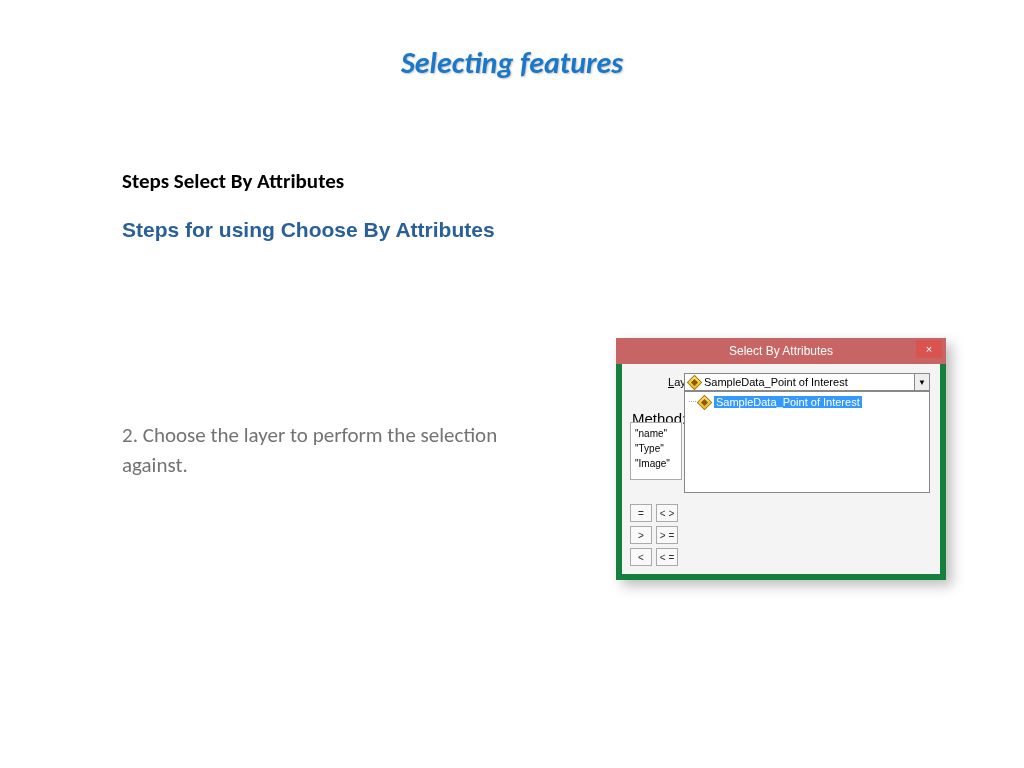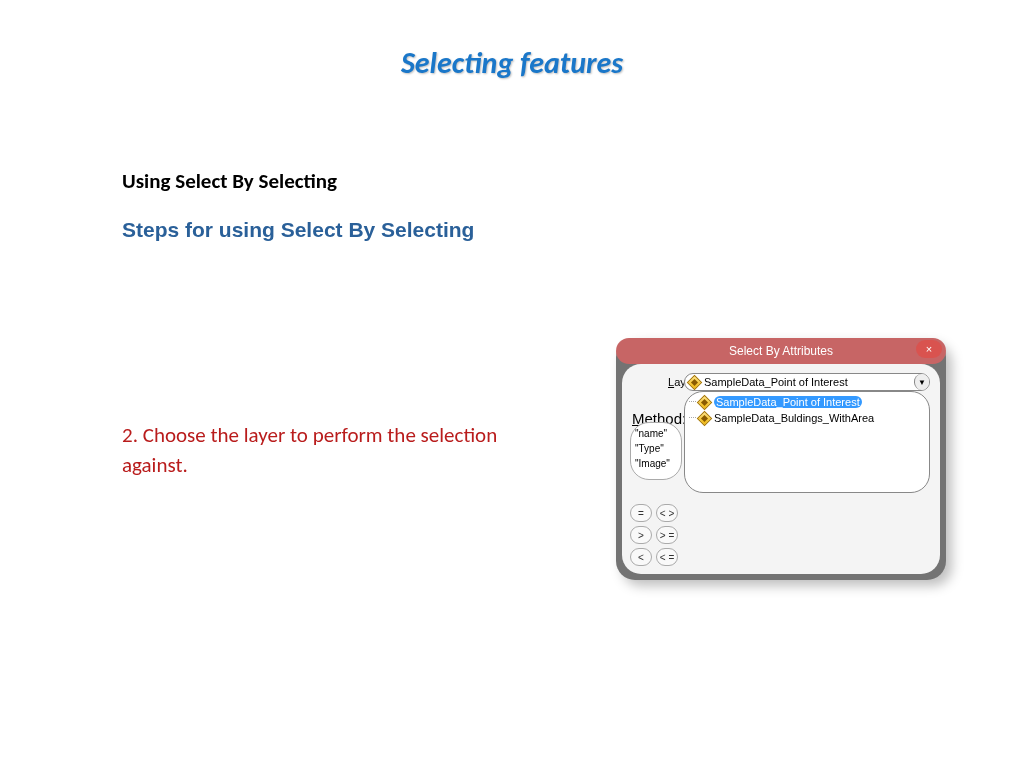--- a/index.html
+++ b/index.html
@@ -1,22 +1,22 @@
 <!DOCTYPE html>
 <html><head>
 <meta charset="utf-8">
 <style>
-  * { box-sizing: border-box; margin: 0; padding: 0; border-radius: 19px; }
+  * { box-sizing: border-box; margin: 0; padding: 0; }
   html, body { width: 1024px; height: 768px; background: #fff; font-family: Calibri, Arial, sans-serif; overflow: hidden; }
   .slide { position: relative; width: 1024px; height: 768px; }
   .title { position: absolute; top: 44px; left: 0; width: 100%; text-align: center; font-size: 30px; font-weight: 700; color: #1a77c9; font-style: italic; text-shadow: 1px 1px 2px rgba(0,0,0,0.25); }
   .sec1 { position: absolute; top: 168px; left: 122px; font-size: 21px; font-weight: 700; color: #000; }
   .sec2 { position: absolute; top: 218px; left: 122px; font-size: 21px; font-weight: 700; color: #2a6099; font-family: Arial, sans-serif; }
-  .step { position: absolute; top: 420px; left: 122px; width: 400px; font-size: 21px; color: #b91c1c; line-height: 1.45; }
-  .dlg-wrap { position: absolute; top: 338px; left: 616px; width: 330px; height: 242px; box-shadow: 6px 6px 12px rgba(0,0,0,0.25); background: #737373; }
+  .step { position: absolute; top: 420px; left: 122px; width: 400px; font-size: 21px; color: #737373; line-height: 1.45; }
+  .dlg-wrap { position: absolute; top: 338px; left: 616px; width: 330px; height: 242px; box-shadow: 6px 6px 12px rgba(0,0,0,0.25); background: #15803d; }
   .dlg-titlebar { height: 26px; background: #c76565; position: relative; }
   .dlg-title { position: absolute; left: 0; right: 0; top: 0; line-height: 26px; text-align: center; color: #fff; font-size: 12px; font-family: "Segoe UI", Arial, sans-serif; }
   .dlg-close { position: absolute; right: 4px; top: 2px; width: 26px; height: 18px; background: #d9534f; color: #fff; font-size: 11px; line-height: 18px; text-align: center; font-family: Arial, sans-serif; }
   .dlg-body { position: absolute; top: 26px; left: 6px; right: 6px; bottom: 6px; background: #f4f4f4; }
   .lbl-layer { position: absolute; top: 12px; left: 10px; font-size: 11px; font-family: "Segoe UI", Arial, sans-serif; color: #000; margin-left: 36px; }
   .lbl-layer span.u { text-decoration: underline; }
   .lbl-method { position: absolute; top: 46px; left: 10px; font-size: 15px; font-family: "Segoe UI", Arial, sans-serif; color: #000; }
   .lbl-method span.u { text-decoration: underline; }
   .combo { position: absolute; top: 9px; left: 62px; right: 10px; height: 18px; background: #fff; border: 1px solid #888; display: flex; align-items: center; font-size: 11px; font-family: "Segoe UI", Arial, sans-serif; }
   .combo .diamond { margin: 0 4px 0 4px; }
@@ -34,22 +34,22 @@
   .ops-row { display: flex; gap: 4px; margin-bottom: 4px; }
   .op-btn { width: 22px; height: 18px; background: #f9f9f9; border: 1px solid #aaa; display: flex; align-items: center; justify-content: center; color: #333; }
 </style>
 </head>
 <body>
 
 <div class="slide">
 
   <div class="title">Selecting features</div>
 
-  <div class="sec1">Using Select By Selecting</div>
-  <div class="sec2">Steps for using Select By Selecting</div>
+  <div class="sec1">Steps Select By Attributes</div>
+  <div class="sec2">Steps for using Choose By Attributes</div>
 
   <div class="step">2. Choose the layer to perform the selection against.</div>
 
   <div class="dlg-wrap">
     <div class="dlg-titlebar">
       <div class="dlg-title">Select By Attributes</div>
       <div class="dlg-close">×</div>
     </div>
     <div class="dlg-body">
 
@@ -63,24 +63,20 @@
       <div class="combo">
         <span class="diamond"></span>
         <span>SampleData_Point of Interest</span>
         <span class="arrow">▼</span>
       </div>
 
       <div class="dropdown">
         <div class="dd-item selected">
           <span class="diamond"></span>
           <span class="txt">SampleData_Point of Interest</span>
-        </div>
-        <div class="dd-item">
-          <span class="diamond"></span>
-          <span class="txt">SampleData_Buldings_WithArea</span>
         </div>
       </div>
 
       <div class="fields-box">
         <div>"name"</div>
         <div>"Type"</div>
         <div>"Image"</div>
       </div>
 
       <div class="ops">

